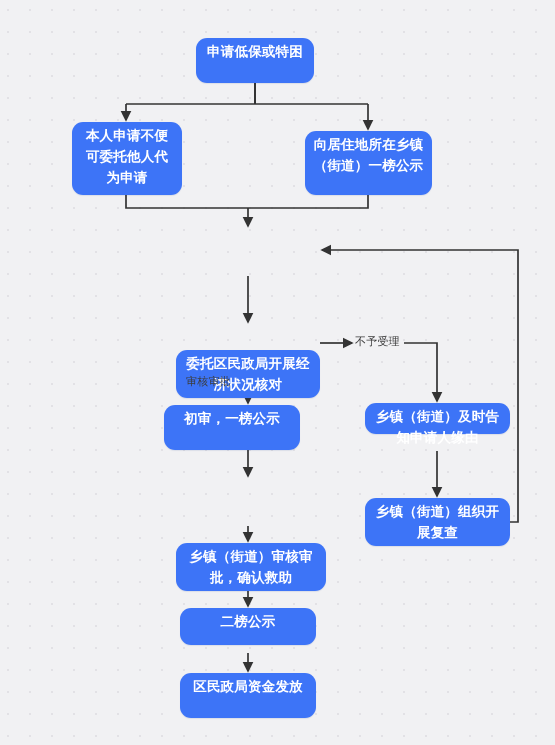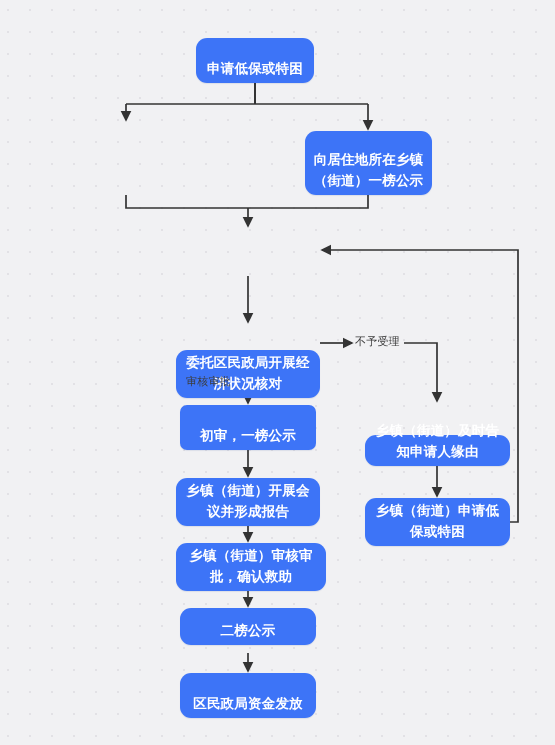--- a/index.html
+++ b/index.html
@@ -30,29 +30,30 @@
     height: 745px;
     pointer-events: none;
   }
   .node {
     position: absolute;
     box-sizing: border-box;
     background: #3d74f7;
     color: #ffffff;
     border-radius: 11px;
     display: flex;
-    align-items: flex-end;
+    align-items: flex-start;
     justify-content: center;
     text-align: center;
     font-weight: bold;
     font-size: 13.5px;
     line-height: 21px;
     letter-spacing: 0.2px;
     padding: 4px 8px;
     box-shadow: 0 1px 1px rgba(30,60,140,0.10);
+    font-family: Liberation Mono, monospace;
   }
   .node span {
     display: block;
     width: 100%;
   }
   .edge-label {
     position: absolute;
     font-size: 11px;
     color: #3c3c3c;
     white-space: nowrap;
@@ -103,56 +104,56 @@
       <path d="M 437 451 L 437 496" marker-end="url(#arrow)"></path>
 
       <path d="M 510 522 L 518 522 L 518 250 L 322 250" marker-end="url(#arrow)"></path>
     </g>
   </svg>
 
   <div class="node" style="left:196px;top:38px;width:118px;height:45px;">
     <span>申请低保或特困</span>
   </div>
 
+  <div class="node" style="left:72px;top:122px;width:110px;height:73px;">
+    <span>本人申请不便可委托他人代为申请</span>
+  </div>
 
   <div class="node" style="left:305px;top:131px;width:127px;height:64px;">
     <span>向居住地所在乡镇（街道）一榜公示</span>
   </div>
 
 
   <div class="node" style="left:176px;top:324px;width:144px;height:48px;margin-top:26px;">
     <span>委托区民政局开展经济状况核对</span>
   </div>
 
-  <div class="node" style="left:180px;top:405px;width:136px;height:45px;border-radius:7px;">
+  <div class="node" style="left:164px;top:405px;width:136px;height:45px;">
     <span>初审，一榜公示</span>
   </div>
 
-  <div class="node" style="left:176px;top:478px;width:144px;height:48px;">
-    <span>乡镇（街道）开展会议并形成报告</span>
-  </div>
 
   <div class="node" style="left:176px;top:543px;width:150px;height:48px;">
     <span>乡镇（街道）审核审批，确认救助</span>
   </div>
 
   <div class="node" style="left:180px;top:608px;width:136px;height:37px;">
     <span>二榜公示</span>
   </div>
 
   <div class="node" style="left:180px;top:673px;width:136px;height:45px;">
     <span>区民政局资金发放</span>
   </div>
 
-  <div class="node" style="left:365px;top:403px;width:145px;height:31px;margin-top:32px;">
+  <div class="node" style="left:365px;top:403px;width:145px;height:31px;">
     <span>乡镇（街道）及时告知申请人缘由</span>
   </div>
 
   <div class="node" style="left:365px;top:498px;width:145px;height:48px;">
-    <span>乡镇（街道）申请低保或特困</span>
+    <span>乡镇（街道）组织开展复查</span>
   </div>
 
   <div class="edge-label" style="left:355px;top:334px;">
     <span>不予受理</span>
   </div>
 
   <div class="edge-label" style="left:186px;top:374px;">
     <span>审核审批</span>
   </div>
 

